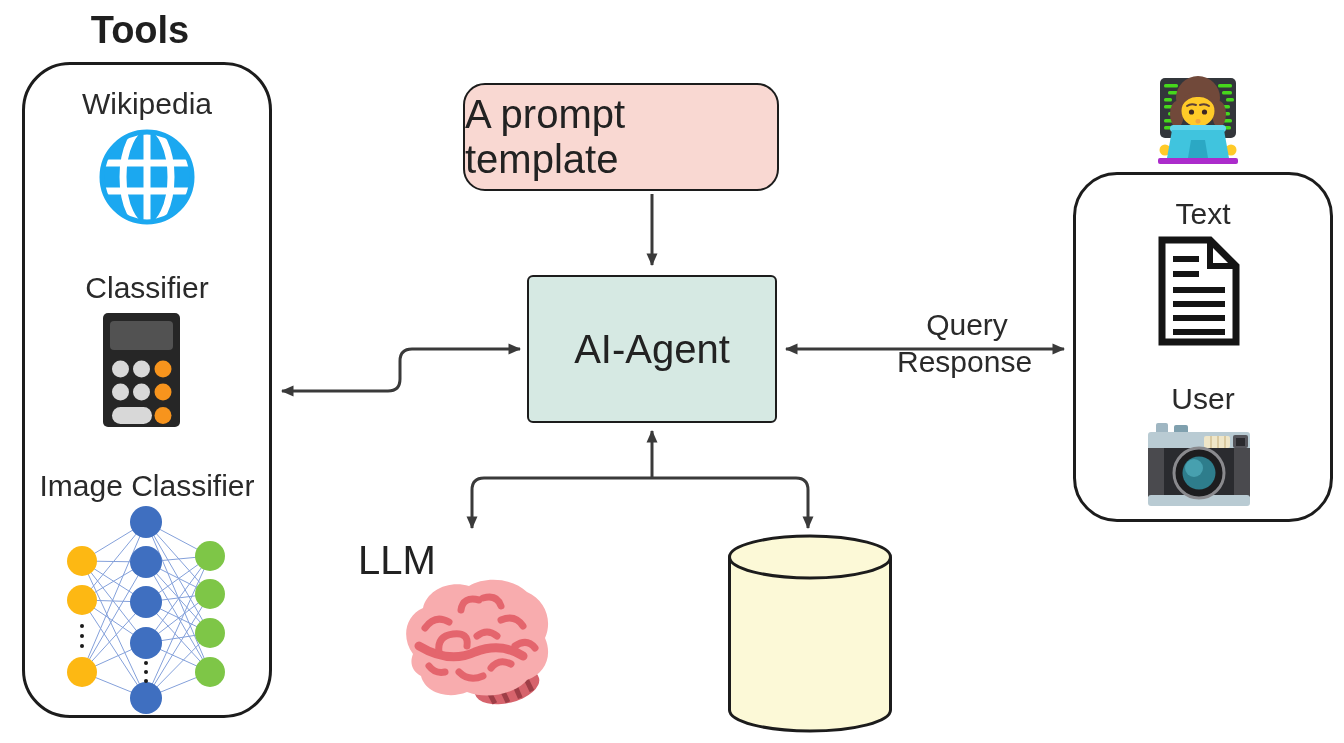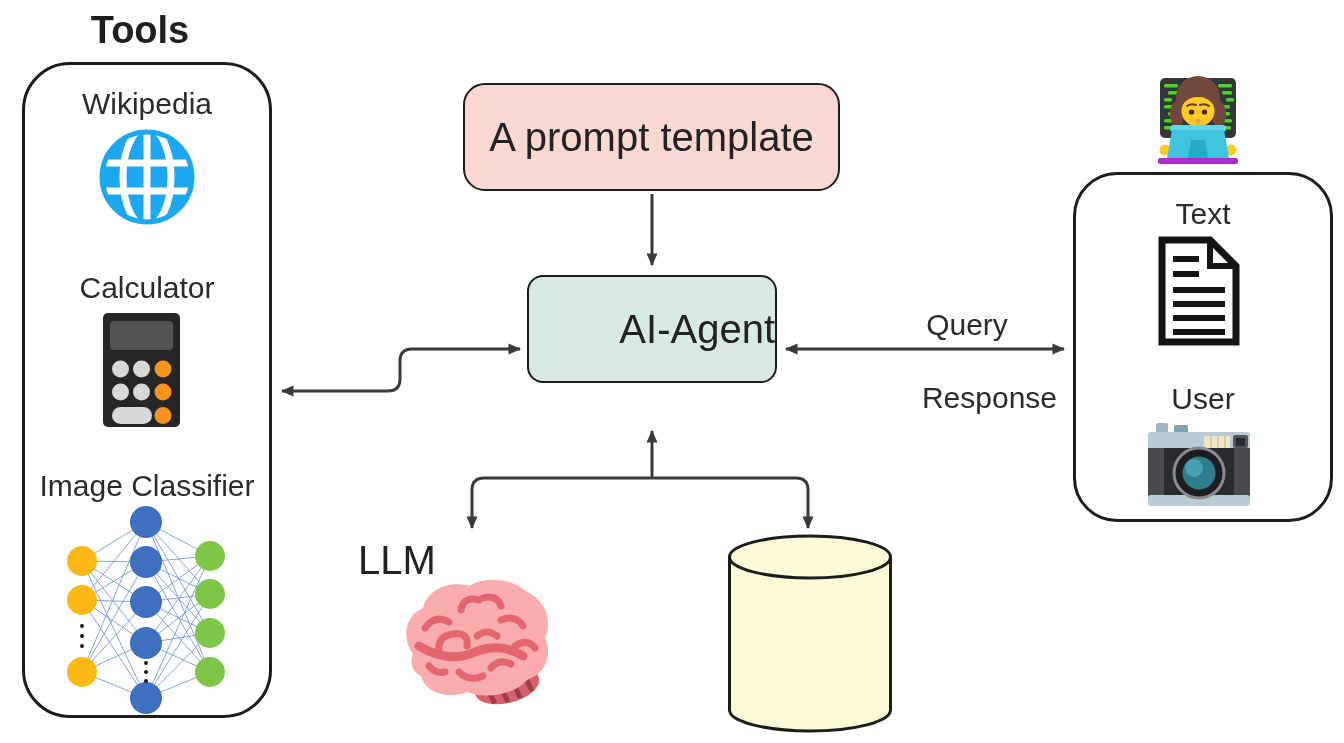--- a/index.html
+++ b/index.html
@@ -58,21 +58,21 @@
       <circle cx="50" cy="52" r="46" fill="#1BA8F0"></circle>
       <g clip-path="url(#gclip)" stroke="#ffffff" stroke-width="7" fill="none">
         <line x1="50" y1="2" x2="50" y2="102"></line>
         <ellipse cx="50" cy="52" rx="24" ry="50"></ellipse>
         <line x1="0" y1="38" x2="100" y2="38"></line>
         <line x1="0" y1="66" x2="100" y2="66"></line>
       </g>
       <circle cx="50" cy="52" r="45" fill="none" stroke="#1BA8F0" stroke-width="5"></circle>
     </svg>
 
-    <div class="abs ctr item-label" style="left:0;top:206px;">Calculator</div>
+    <div class="abs ctr item-label" style="left:0;top:206px;">Classifier</div>
 
     <svg class="abs" style="left:78px;top:248px;" width="77" height="114" viewBox="0 0 77 114">
       <rect x="0" y="0" width="77" height="114" rx="5" fill="#262626"></rect>
       <rect x="7" y="8" width="63" height="29" rx="4" fill="#525252"></rect>
       <circle cx="17.5" cy="56" r="8.5" fill="#D8D8D8"></circle>
       <circle cx="38.5" cy="56" r="8.5" fill="#D8D8D8"></circle>
       <circle cx="60" cy="56" r="8.5" fill="#F7941D"></circle>
       <circle cx="17.5" cy="79" r="8.5" fill="#D8D8D8"></circle>
       <circle cx="38.5" cy="79" r="8.5" fill="#D8D8D8"></circle>
       <circle cx="60" cy="79" r="8.5" fill="#F7941D"></circle>
@@ -142,30 +142,30 @@
         <circle cx="22" cy="121" r="2"></circle>
           <circle cx="22" cy="131" r="2"></circle>
           <circle cx="22" cy="141" r="2"></circle>
         <circle cx="86" cy="158" r="2"></circle>
           <circle cx="86" cy="167" r="2"></circle>
           <circle cx="86" cy="176" r="2"></circle>
       </g>
     </svg>
   </div>
 
-  <div class="fill-box" style="left:463px;top:83px;width:377px;height:108px;border-radius:22px;background:#F9D8D2;">
+  <div class="fill-box" style="left:463px;top:83px;width:316px;height:108px;border-radius:22px;background:#F9D8D2;">
     <span class="big-label">A prompt template</span>
   </div>
 
-  <div class="fill-box" style="left:527px;top:275px;width:250px;height:108px;border-radius:16px;background:#D6E9E3;justify-content:flex-end;">
+  <div class="fill-box" style="left:527px;top:275px;width:250px;height:148px;border-radius:6px;background:#D6E9E3;">
     <span class="big-label">AI-Agent</span>
   </div>
 
   <div class="abs edge-label" style="left:887px;top:308px;width:160px;text-align:center;">Query</div>
-  <div class="abs edge-label" style="left:897px;top:381px;width:160px;text-align:right;">Response</div>
+  <div class="abs edge-label" style="left:897px;top:345px;width:160px;text-align:left;">Response</div>
 
   <div class="abs big-label" style="left:358px;top:538px;">LLM</div>
 
   <svg class="abs" style="left:395px;top:576px;" width="164" height="136" viewBox="0 0 164 136">
     <g transform="translate(112,110) rotate(-14)">
       <ellipse cx="0" cy="0" rx="33" ry="17" fill="#D6636C"></ellipse>
       <g stroke="#9E3E47" stroke-width="5">
         <line x1="-22" y1="-11" x2="-16" y2="14"></line>
         <line x1="-9" y1="-15" x2="-3" y2="16"></line>
         <line x1="5" y1="-16" x2="10" y2="15"></line>

